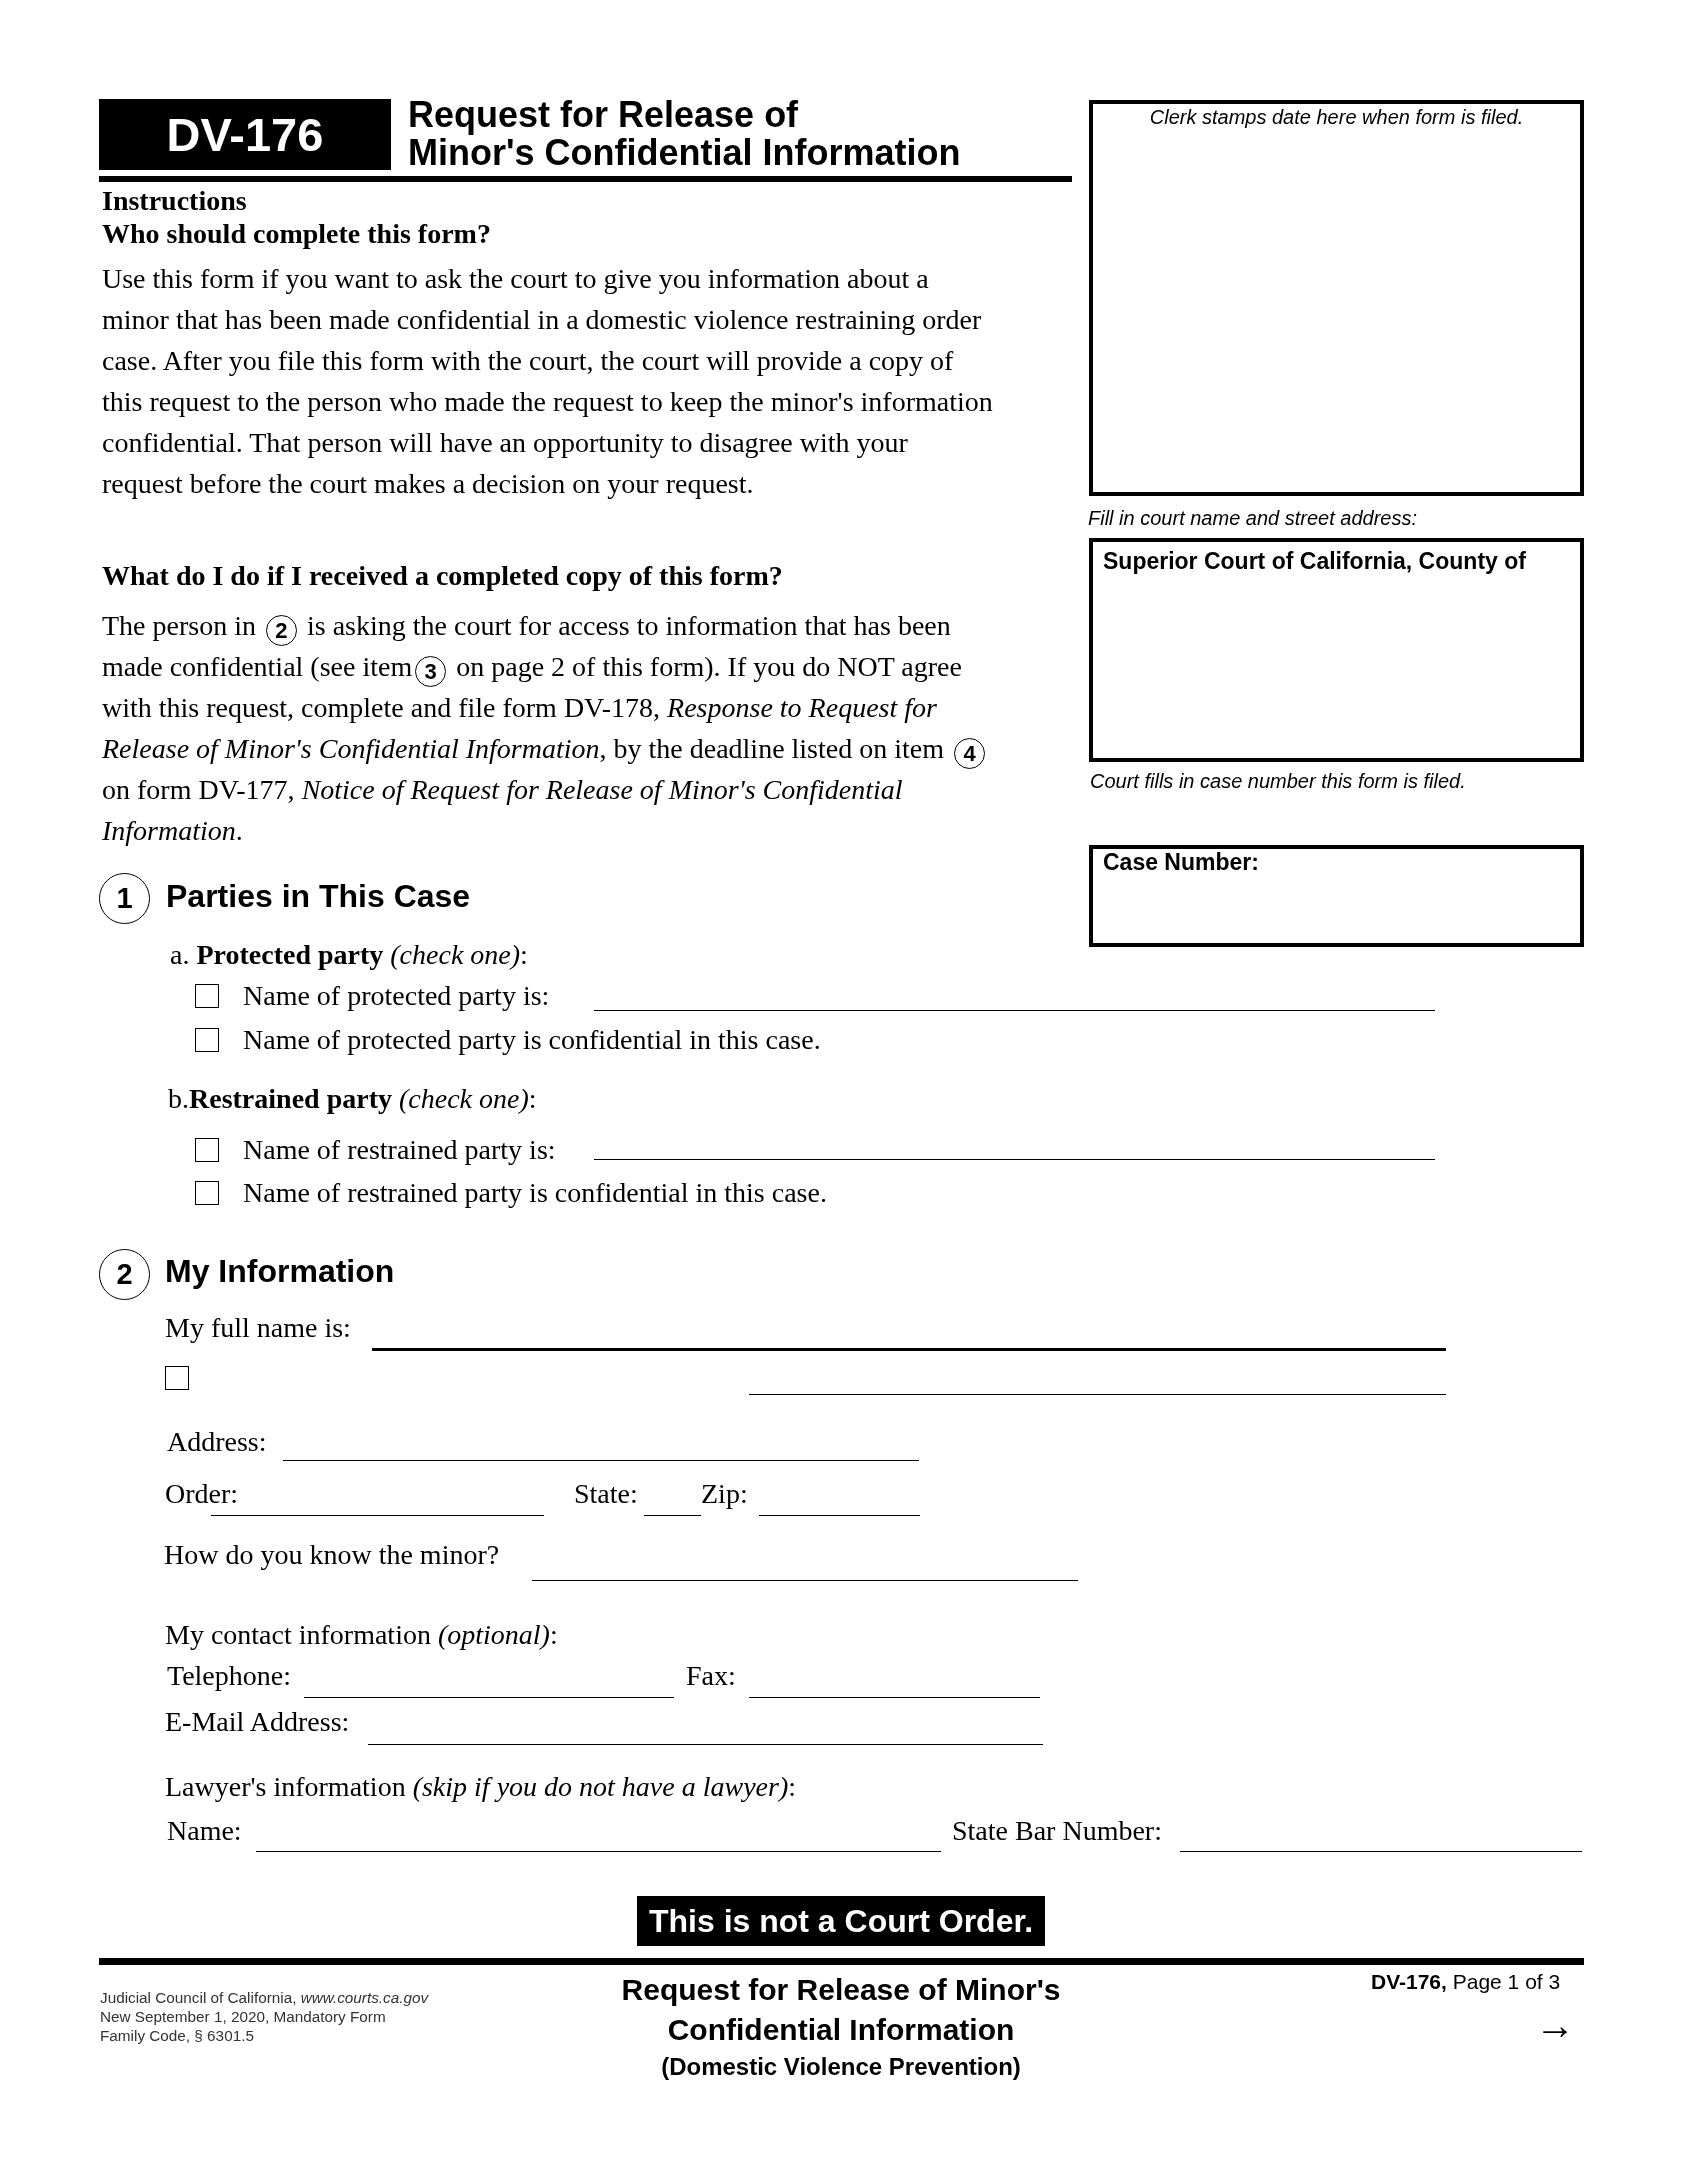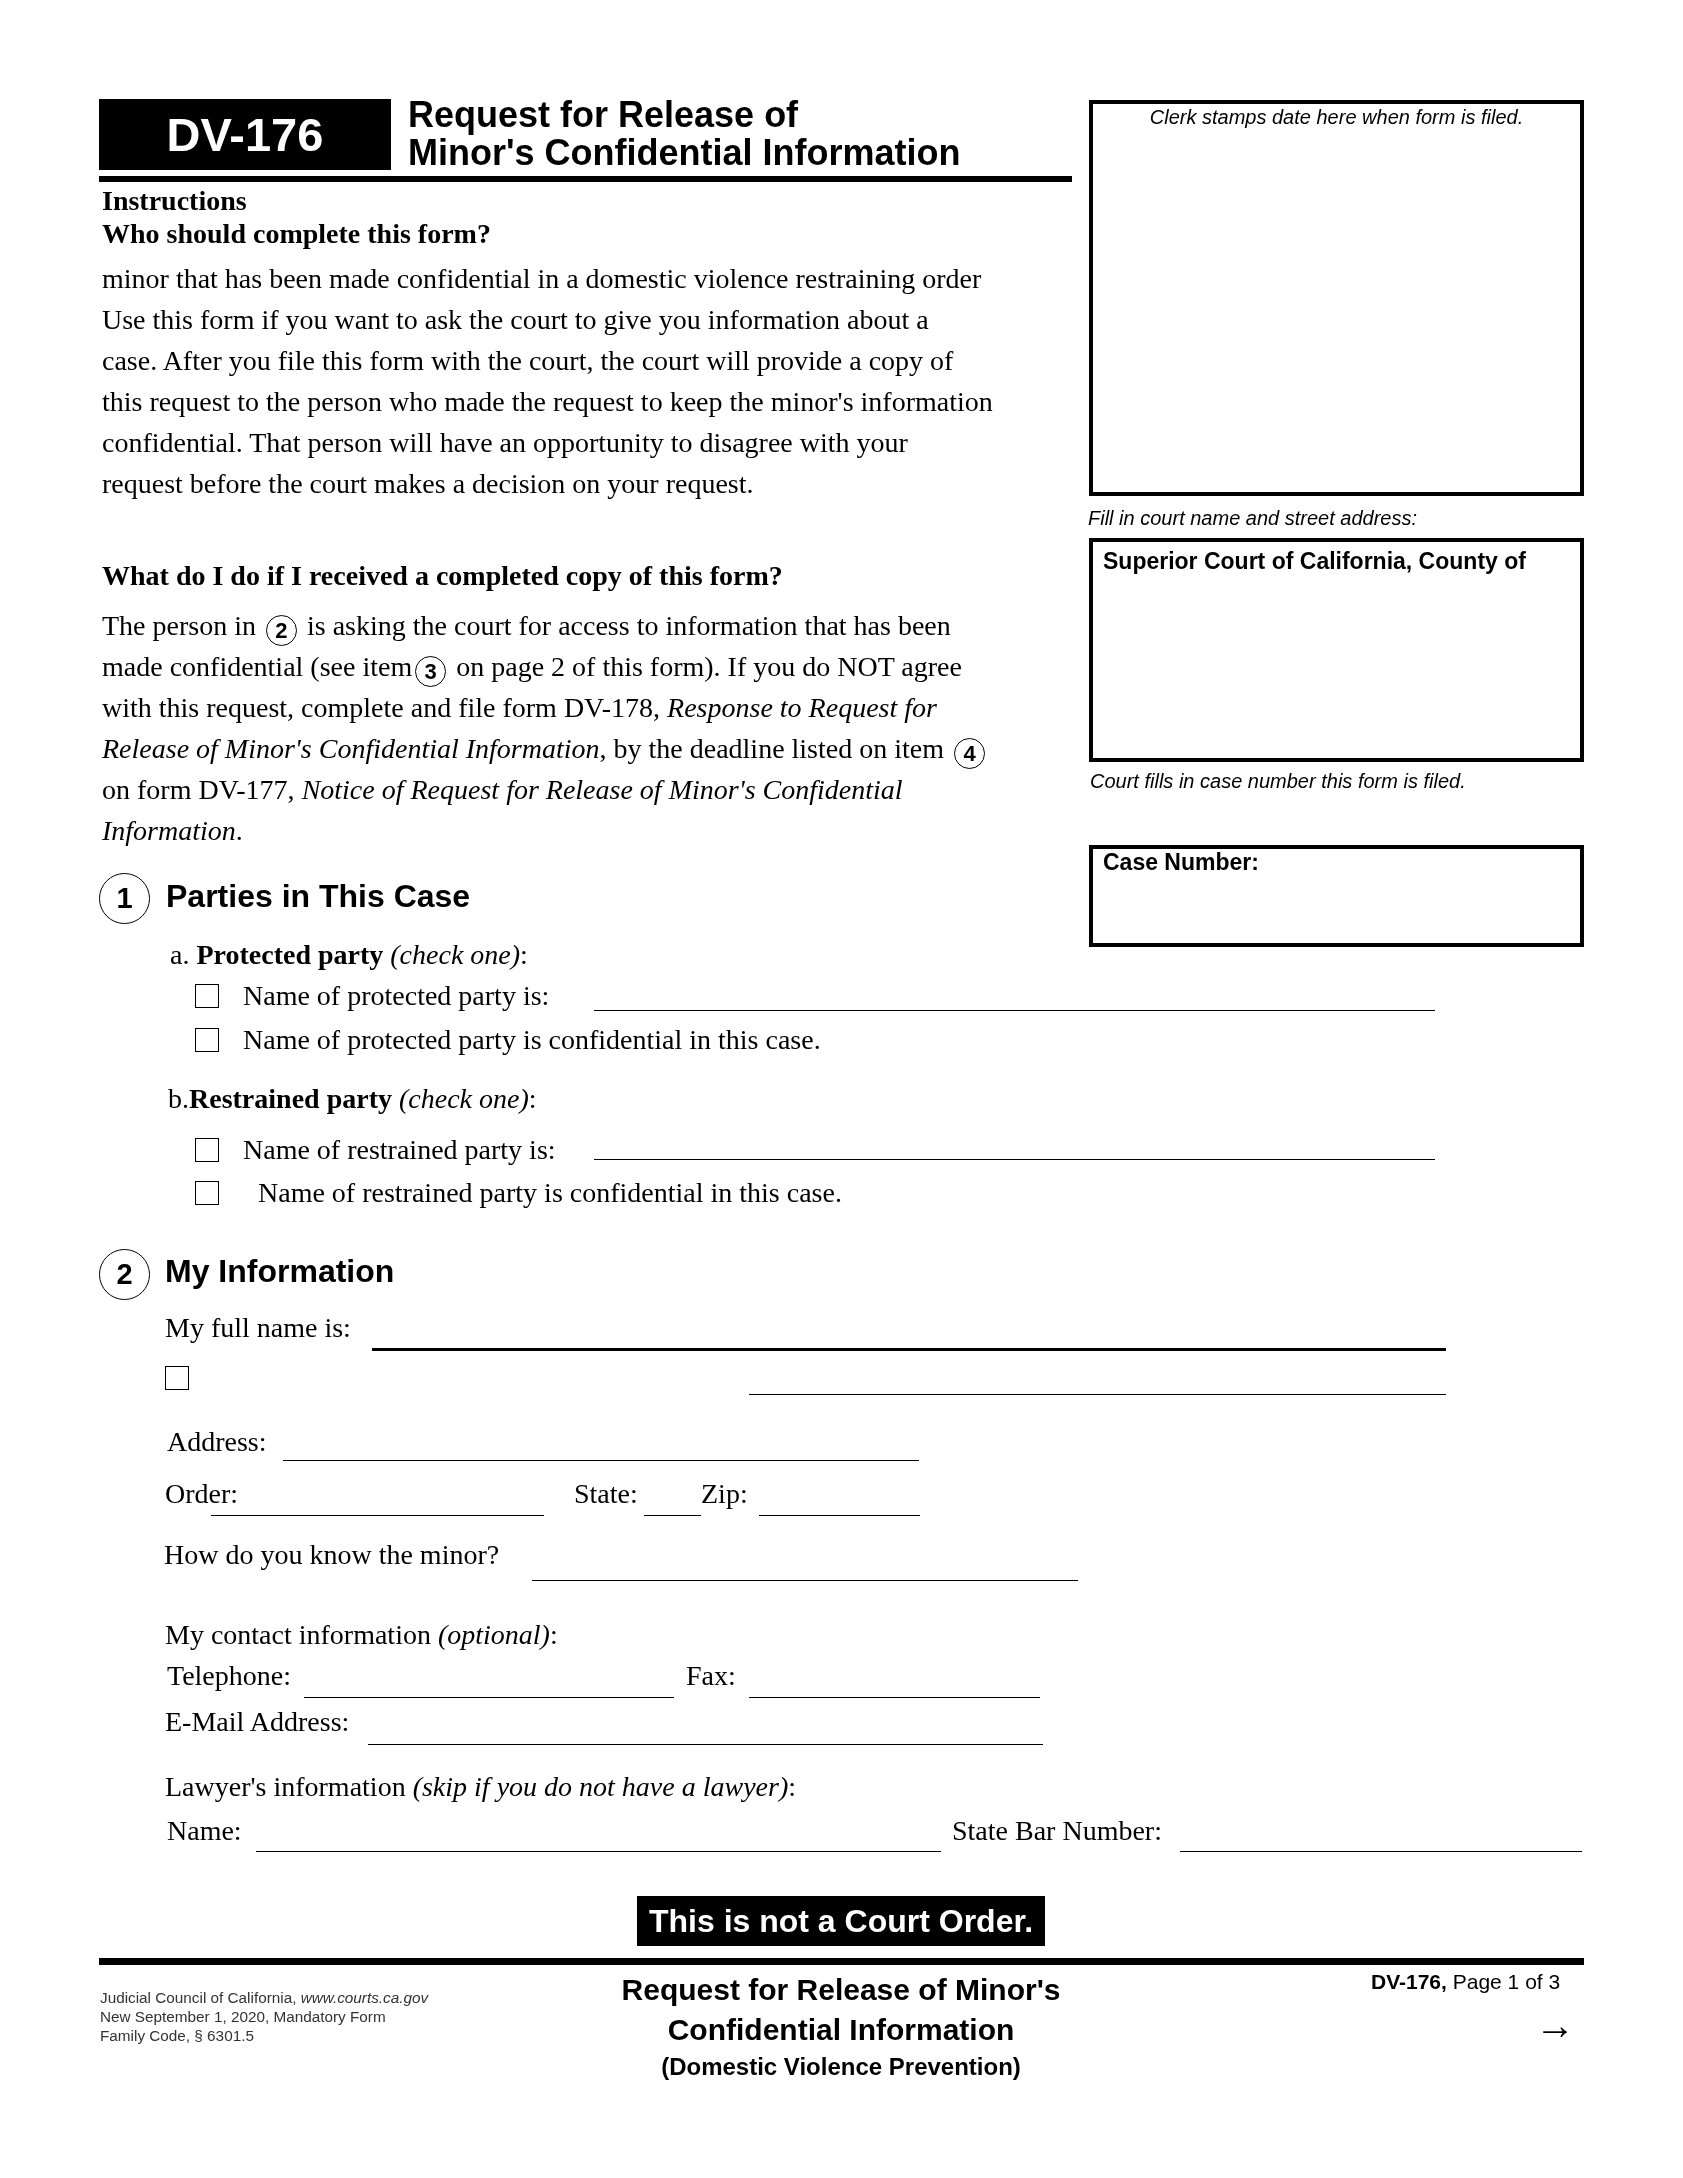--- a/index.html
+++ b/index.html
@@ -50,22 +50,22 @@
   <div class="sans" style="font-size:23px;font-weight:bold;margin:6px 0 0 10px;">Superior Court of California, County of</div>
 </div>
 <div class="abs sans small-italic" style="left:1090px;top:770px;">Court fills in case number this form is filed.</div>
 <div class="abs box" style="left:1089px;top:802px;width:495px;height:102px;margin-top:43px;">
   <div class="sans" style="font-size:23px;font-weight:bold;margin:0 0 0 10px;">Case Number:</div>
 </div>
 
 <div class="abs serif bold-head" style="left:102px;top:185px;">Instructions</div>
 <div class="abs serif bold-head" style="left:102px;top:218px;">Who should complete this form?</div>
 <div class="abs serif para" style="left:102px;top:258px;">
+  <div>Use this form if you want to ask the court to give you information about a</div>
   <div>minor that has been made confidential in a domestic violence restraining order</div>
-  <div>Use this form if you want to ask the court to give you information about a</div>
   <div>case. After you file this form with the court, the court will provide a copy of</div>
   <div>this request to the person who made the request to keep the minor's information</div>
   <div>confidential. That person will have an opportunity to disagree with your</div>
   <div>request before the court makes a decision on your request.</div>
 </div>
 
 <div class="abs serif bold-head" style="left:102px;top:560px;">What do I do if I received a completed copy of this form?</div>
 <div class="abs serif para" style="left:102px;top:605px;width:1000px;">
   <div><span>The person in</span> <span class="circle-num inline-circle sans">2</span> <span>is asking the court for access to information that has been</span></div>
   <div><span>made confidential (see item</span><span class="circle-num inline-circle sans">3</span> <span>on page 2 of this form). If you do NOT agree</span></div>
@@ -94,21 +94,21 @@
 <div class="abs serif row" style="left:168px;top:1083px;">
   <span>b.</span><b>Restrained party</b> <i>(check one)</i><span>:</span>
 </div>
 <div class="abs serif row" style="left:195px;top:1134px;">
   <span class="cb"></span>
   <span style="margin-left:17px;">Name of restrained party is:</span>
 </div>
 <div class="abs line" style="left:594px;top:1159px;width:841px;"></div>
 <div class="abs serif row" style="left:195px;top:1177px;">
   <span class="cb"></span>
-  <span style="margin-left:32px;">Name of restrained party is confidential in this case.</span>
+  <span style="margin-left:17px;">Name of restrained party is confidential in this case.</span>
 </div>
 
 <div class="abs circle-num big-circle sans" style="left:99px;top:1249px;">2</div>
 <div class="abs sans sec-title" style="left:165px;top:1253px;">My Information</div>
 
 <div class="abs serif row" style="left:165px;top:1312px;">My full name is:</div>
 <div class="abs line thick" style="left:372px;top:1348px;width:1074px;"></div>
 
 <div class="abs serif row" style="left:165px;top:1362px;">
   <span class="cb"></span>

